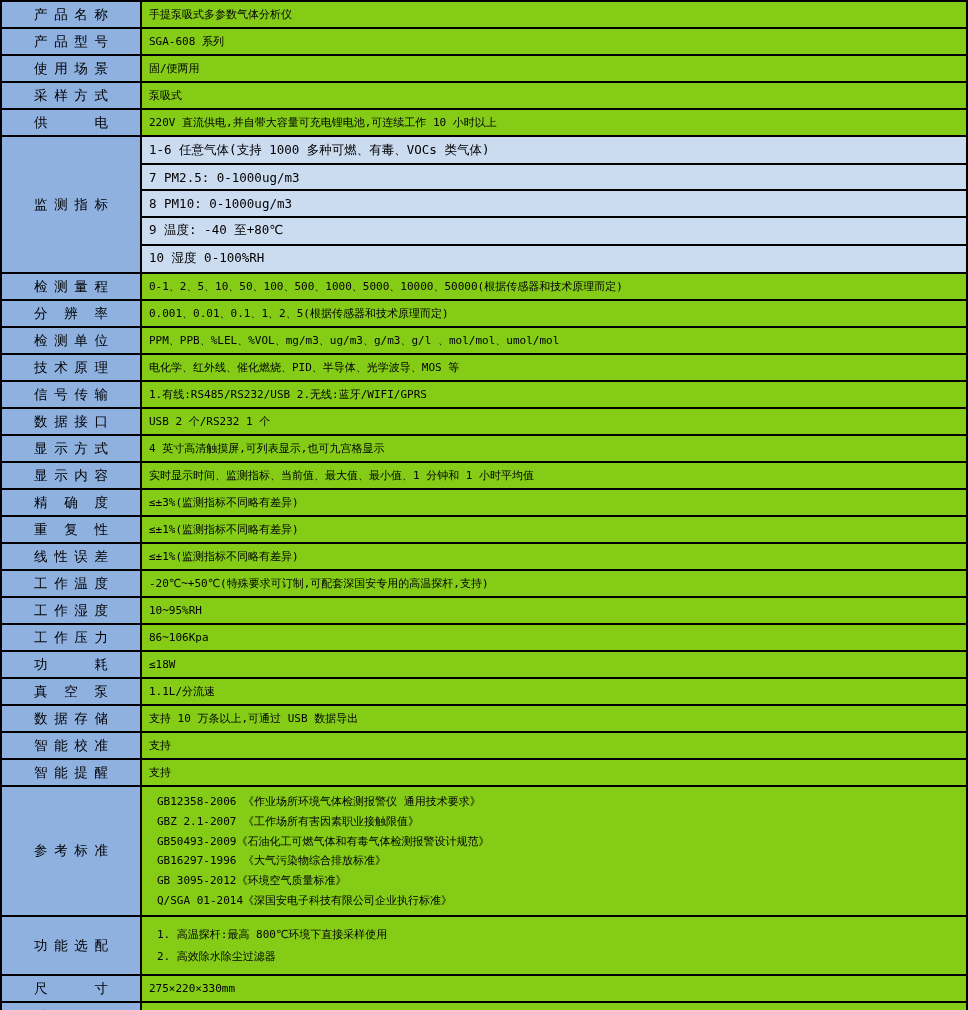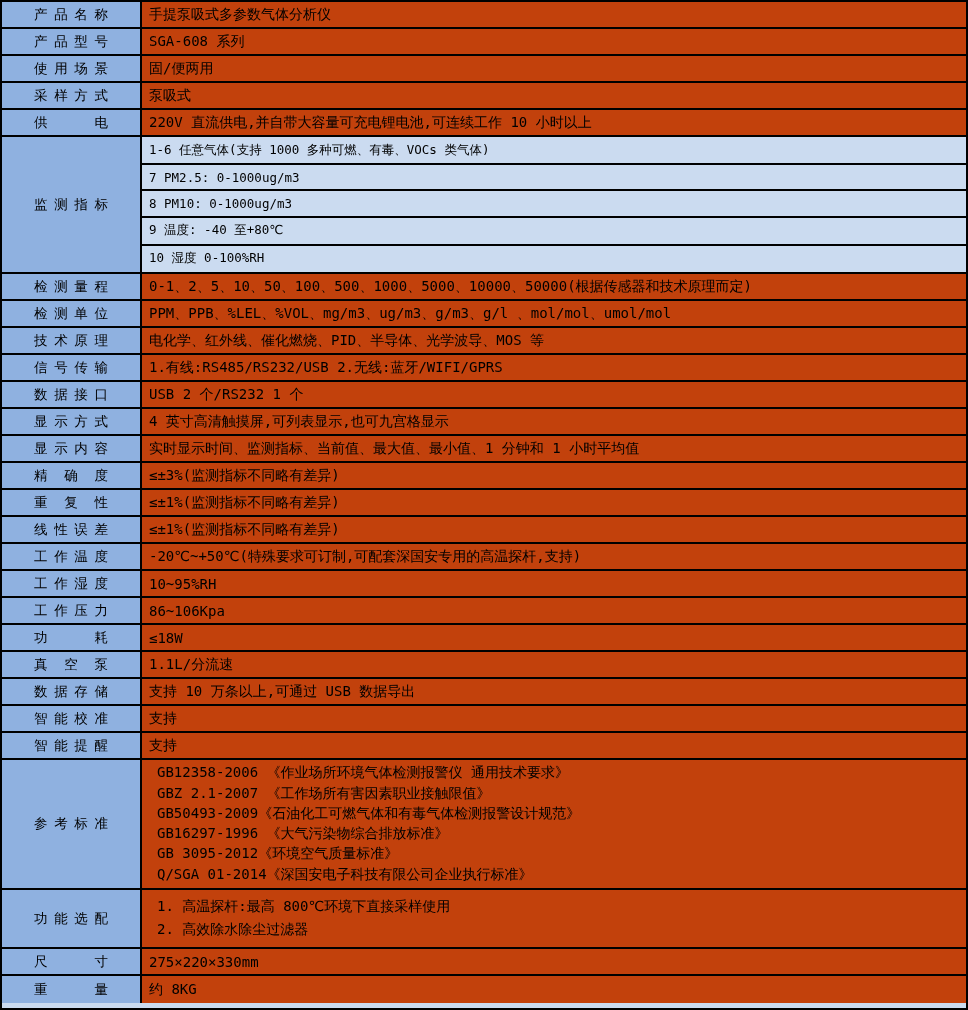--- a/index.html
+++ b/index.html
@@ -30,24 +30,24 @@
   }
   .label-text{
     display:inline-block;
     min-width:74px;
     font-size:13.5px;font-weight:normal;
     text-align:justify;text-align-last:justify;
     white-space:nowrap;
   }
   .value-cell{
     flex:1 1 auto;
-    background:#c2410c;
+    background:#84cc16;
     display:flex;align-items:center;
     padding-left:7px;
-    font-size:14px;
+    font-size:11px;
     font-family:"DejaVu Sans Mono","DejaVu Sans",sans-serif;
     overflow:hidden;white-space:nowrap;
   }
   .subcol{flex:1 1 auto;display:flex;flex-direction:column;}
   .subcell{
     box-sizing:border-box;
     flex:1 1 auto;
     background:#cbdbf0;
     border-bottom:2px solid #000000;
     display:flex;align-items:center;
@@ -117,20 +117,26 @@
     </div>
   </div>
 
   <div class="row single">
     <div class="cell label-cell">
         <span class="label-text">检测量程</span>
       </div>
     <div class="cell value-cell">0-1、2、5、10、50、100、500、1000、5000、10000、50000(根据传感器和技术原理而定)</div>
   </div>
 
+  <div class="row single">
+    <div class="cell label-cell">
+        <span class="label-text">分辨率</span>
+      </div>
+    <div class="cell value-cell">0.001、0.01、0.1、1、2、5(根据传感器和技术原理而定)</div>
+  </div>
 
   <div class="row single">
     <div class="cell label-cell">
         <span class="label-text">检测单位</span>
       </div>
     <div class="cell value-cell">PPM、PPB、%LEL、%VOL、mg/m3、ug/m3、g/m3、g/l 、mol/mol、umol/mol</div>
   </div>
 
   <div class="row single">
     <div class="cell label-cell">

